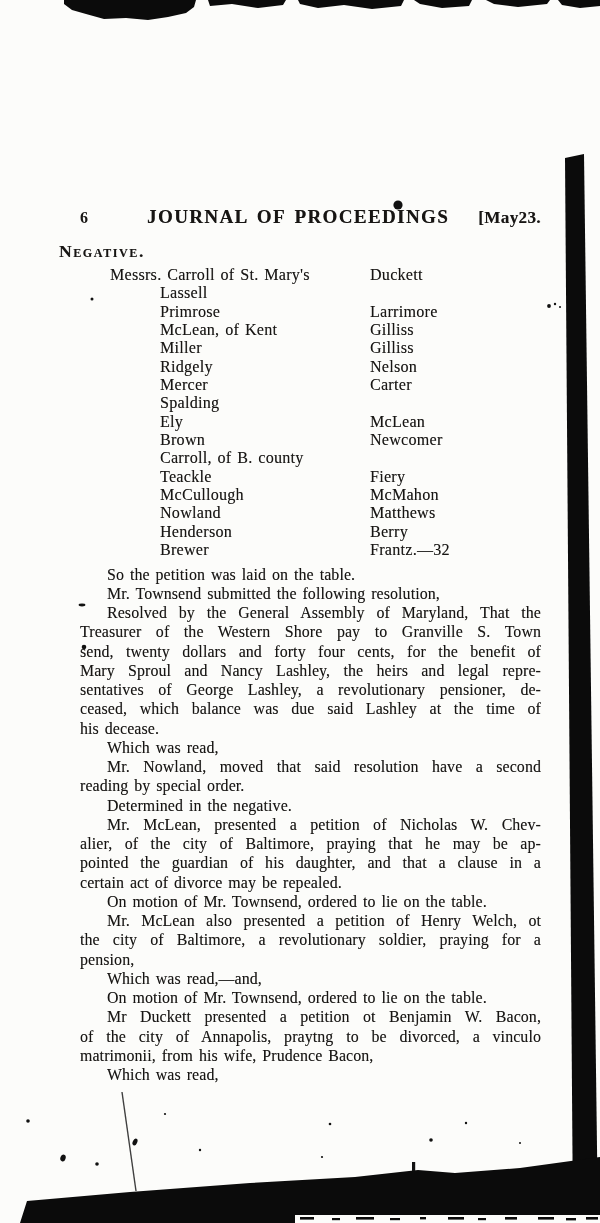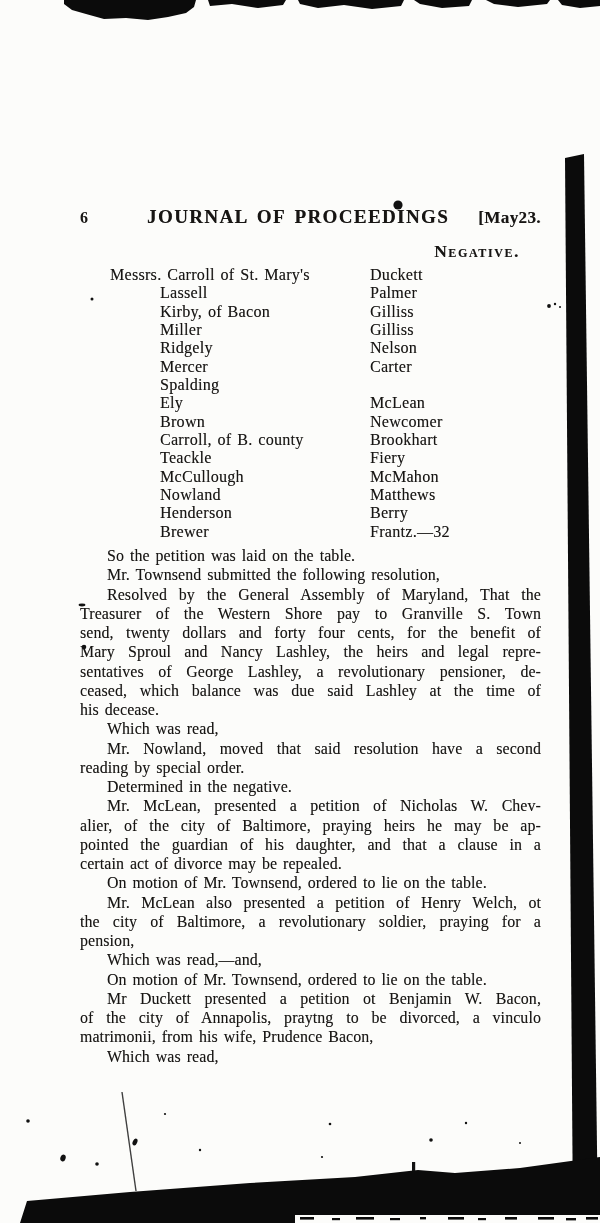--- a/index.html
+++ b/index.html
@@ -29,21 +29,21 @@
     font-size:19px;font-weight:bold;letter-spacing:1.4px;
     word-spacing:3px;
     text-shadow:.3px .3px 0 rgba(10,10,10,.55);
   }
   .header-date{
     font-size:17px;font-weight:bold;letter-spacing:.4px;
     text-shadow:.3px .3px 0 rgba(10,10,10,.45);
   }
   .section-heading{
     margin-top:13px;
-    text-align:right;
+    text-align:left;
     transform:translateX(-21px);
     font-variant:small-caps;
     font-size:17.5px;font-weight:bold;letter-spacing:1.6px;
     text-shadow:.2px .2px 0 rgba(10,10,10,.4);
   }
   .names-list{
     margin-top:4px;margin-left:30px;
     font-size:16px;
   }
   .names-row{
@@ -86,24 +86,27 @@
 
     <div class="section-heading">Negative.</div>
 
     <div class="names-list">
         <div class="names-row lead">
           <span class="col1">Messrs. Carroll of St. Mary's</span>
           <span class="col2">Duckett</span>
         </div>
         <div class="names-row">
           <span class="col1">Lassell</span>
-          <span class="col2">Palmer</span>
-        </div>
-        <div class="names-row">
-          <span class="col1">Kirby, of Bacon</span>
+        </div>
+        <div class="names-row">
+          <span class="col1">Primrose</span>
+          <span class="col2">Larrimore</span>
+        </div>
+        <div class="names-row">
+          <span class="col1">McLean, of Kent</span>
           <span class="col2">Gilliss</span>
         </div>
         <div class="names-row">
           <span class="col1">Miller</span>
           <span class="col2">Gilliss</span>
         </div>
         <div class="names-row">
           <span class="col1">Ridgely</span>
           <span class="col2">Nelson</span>
         </div>
@@ -117,21 +120,20 @@
         <div class="names-row">
           <span class="col1">Ely</span>
           <span class="col2">McLean</span>
         </div>
         <div class="names-row">
           <span class="col1">Brown</span>
           <span class="col2">Newcomer</span>
         </div>
         <div class="names-row">
           <span class="col1">Carroll, of B. county</span>
-          <span class="col2">Brookhart</span>
         </div>
         <div class="names-row">
           <span class="col1">Teackle</span>
           <span class="col2">Fiery</span>
         </div>
         <div class="names-row">
           <span class="col1">McCullough</span>
           <span class="col2">McMahon</span>
         </div>
         <div class="names-row">
@@ -156,21 +158,21 @@
         <div class="body-line justify">send, twenty dollars and forty four cents, for the benefit of</div>
         <div class="body-line justify">Mary Sproul and Nancy Lashley, the heirs and legal repre-</div>
         <div class="body-line justify">sentatives of George Lashley, a revolutionary pensioner, de-</div>
         <div class="body-line justify">ceased, which balance was due said Lashley at the time of</div>
         <div class="body-line">his decease.</div>
         <div class="body-line indent">Which was read,</div>
         <div class="body-line indent justify">Mr. Nowland, moved that said resolution have a second</div>
         <div class="body-line">reading by special order.</div>
         <div class="body-line indent">Determined in the negative.</div>
         <div class="body-line indent justify">Mr. McLean, presented a petition of Nicholas W. Chev-</div>
-        <div class="body-line justify">alier, of the city of Baltimore, praying heirs he may be ap-</div>
+        <div class="body-line justify">alier, of the city of Baltimore, praying that he may be ap-</div>
         <div class="body-line justify">pointed the guardian of his daughter, and that a clause in a</div>
         <div class="body-line">certain act of divorce may be repealed.</div>
         <div class="body-line indent">On motion of Mr. Townsend, ordered to lie on the table.</div>
         <div class="body-line indent justify">Mr. McLean also presented a petition of Henry Welch, ot</div>
         <div class="body-line justify">the city of Baltimore, a revolutionary soldier, praying for a</div>
         <div class="body-line">pension,</div>
         <div class="body-line indent">Which was read,—and,</div>
         <div class="body-line indent">On motion of Mr. Townsend, ordered to lie on the table.</div>
         <div class="body-line indent justify">Mr Duckett presented a petition ot Benjamin W. Bacon,</div>
         <div class="body-line justify">of the city of Annapolis, praytng to be divorced, a vinculo</div>

